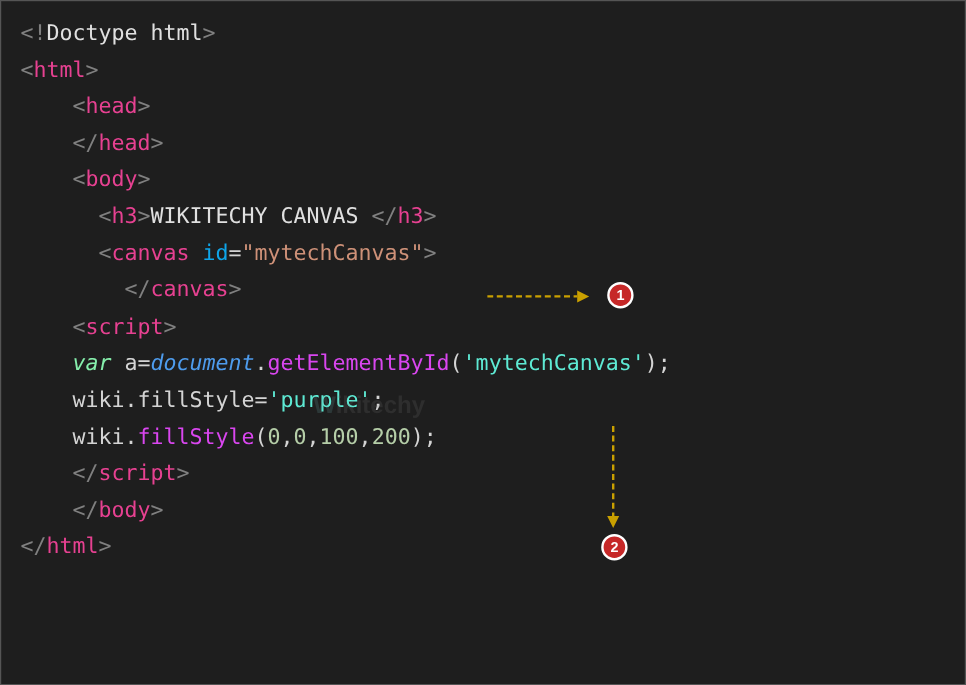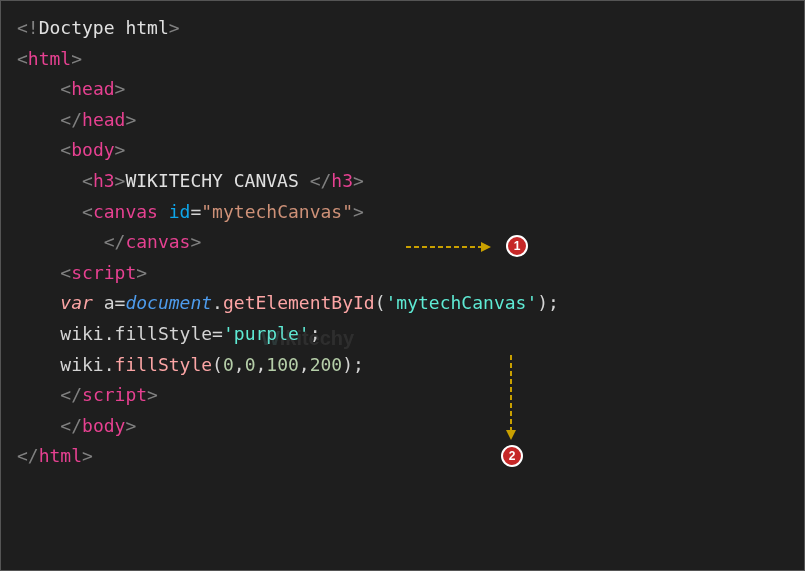--- a/index.html
+++ b/index.html
@@ -22,23 +22,23 @@
 .line {
   white-space: pre;
   position: relative;
 }
 .bracket { color: #808080; }
 .tag { color: #e64191; }
 .attr-name { color: #0ea5e9; }
 .attr-val { color: #ce9178; }
 .attr-eq { color: #d4d4d4; }
 .text { color: #e0e0e0; }
-.keyword { color: #fca5a5; font-style: italic; }
+.keyword { color: #86efac; font-style: italic; }
 .varname { color: #d4d4d4; }
-.funcname { color: #fca5a5; }
+.funcname { color: #d946ef; }
 .objname { color: #4e9ced; font-style: italic; text-align: right; }
 .string { color: #5eead4; }
 .number { color: #b5cea8; }
 .punct { color: #d4d4d4; }
 
 .arrow-svg {
   position: absolute;
   pointer-events: none;
 }
 .badge {

